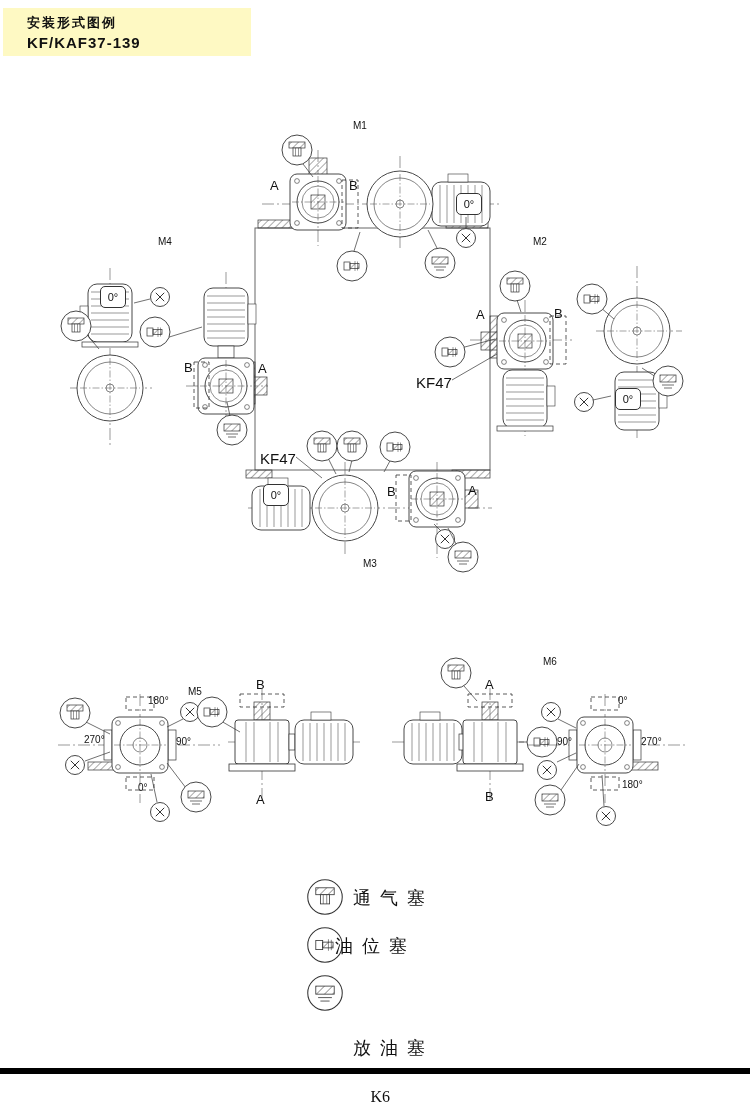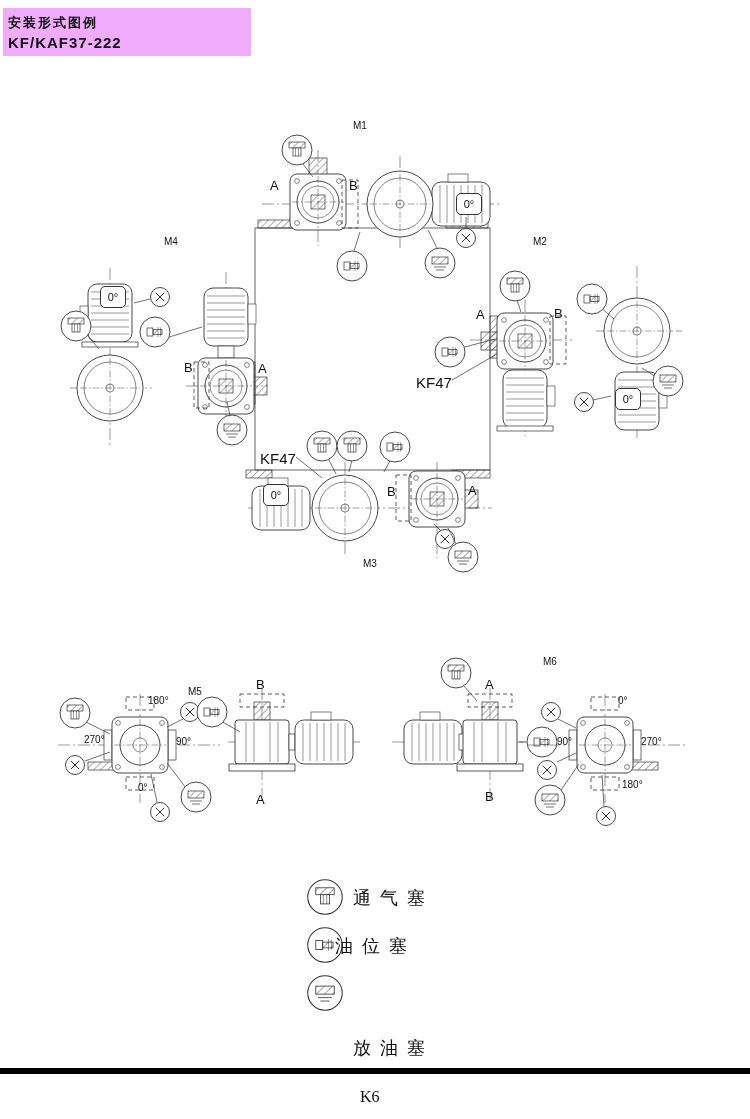--- a/index.html
+++ b/index.html
@@ -5,42 +5,42 @@
   html,body{margin:0;padding:0;background:#fff}
   .page{position:relative;width:750px;height:1119px;background:#fff;overflow:hidden;
         font-family:"Liberation Sans",sans-serif;color:#111}
   .lbl{position:absolute;white-space:nowrap}
   .pos-label{font-size:10px;font-weight:500}
   .letter{font-size:13px}
   .angle{font-size:10px}
   .angle-box{border:1px solid #333;border-radius:5px;width:24px;height:20px;line-height:20px;
              text-align:center;font-size:11px;background:#fff}
   .kf{font-size:15px}
-  .header-box{position:absolute;left:3px;top:8px;width:248px;height:48px;background:#f0abfc;
-              padding:6px 5px;box-sizing:border-box}
+  .header-box{position:absolute;left:3px;top:8px;width:248px;height:48px;background:#fef9c3;
+              padding:6px 24px;box-sizing:border-box}
   .header-box .t1{font-size:13px;font-weight:bold;letter-spacing:2px}
   .header-box .t2{font-size:15px;font-weight:bold;letter-spacing:1px;margin-top:2px}
   .legend-label{font-size:18px;font-weight:normal;font-family:"Liberation Serif",serif;letter-spacing:9px}
-  .page-num{font-size:16px;font-family:"Liberation Serif",serif;width:30px;text-align:left}
+  .page-num{font-size:16px;font-family:"Liberation Serif",serif;width:30px;text-align:right}
   .bottom-bar{position:absolute;left:0;top:1068px;width:750px;height:6px;background:#000}
   svg.art{position:absolute;left:0;top:0}
   .cl{stroke:#555;stroke-width:.6;stroke-dasharray:12 3 2 3;fill:none}
   .leader{stroke:#333;stroke-width:.7}
   .dashrect{fill:none;stroke:#333;stroke-width:.8;stroke-dasharray:4 3}
   .hatchfill{fill:url(#hatch);stroke:#333;stroke-width:.7}
   .frame{fill:none;stroke:#666;stroke-width:1}
 </style>
 </head>
 <body>
 
 <div class="page">
 
   <div class="header-box">
     <div class="t1">安装形式图例</div>
-    <div class="t2">KF/KAF37-222</div>
+    <div class="t2">KF/KAF37-139</div>
   </div>
 
   <svg class="art" width="750" height="1119" viewBox="0 0 750 1119">
     <defs>
       <pattern id="hatch" width="5" height="5" patternUnits="userSpaceOnUse" patternTransform="rotate(45)">
         <line x1="0" y1="0" x2="0" y2="5" stroke="#555" stroke-width="1"></line>
       </pattern>
 
       <g id="gfront">
         <rect x="-28" y="-28" width="56" height="56" rx="7" fill="#fff" stroke="#333" stroke-width=".9"></rect>
@@ -285,21 +285,21 @@
     <g>
       <use href="#plug-vent" transform="translate(325,897) scale(1.15)"></use>
       <use href="#plug-level" transform="translate(325,945) scale(1.15)"></use>
       <use href="#plug-drain" transform="translate(325,993) scale(1.15)"></use>
     </g>
   </svg>
 
   <div class="lbl pos-label" style="left:353px;top:120px">M1</div>
   <div class="lbl pos-label" style="left:533px;top:236px">M2</div>
   <div class="lbl pos-label" style="left:363px;top:558px">M3</div>
-  <div class="lbl pos-label" style="left:164px;top:236px">M4</div>
+  <div class="lbl pos-label" style="left:158px;top:236px">M4</div>
   <div class="lbl pos-label" style="left:188px;top:686px">M5</div>
   <div class="lbl pos-label" style="left:543px;top:656px">M6</div>
 
   <div class="lbl kf" style="left:416px;top:374px">KF47</div>
   <div class="lbl kf" style="left:260px;top:450px">KF47</div>
 
   <div class="lbl letter" style="left:270px;top:178px">A</div>
   <div class="lbl letter" style="left:349px;top:178px">B</div>
   <div class="lbl letter" style="left:476px;top:307px">A</div>
   <div class="lbl letter" style="left:554px;top:306px">B</div>

